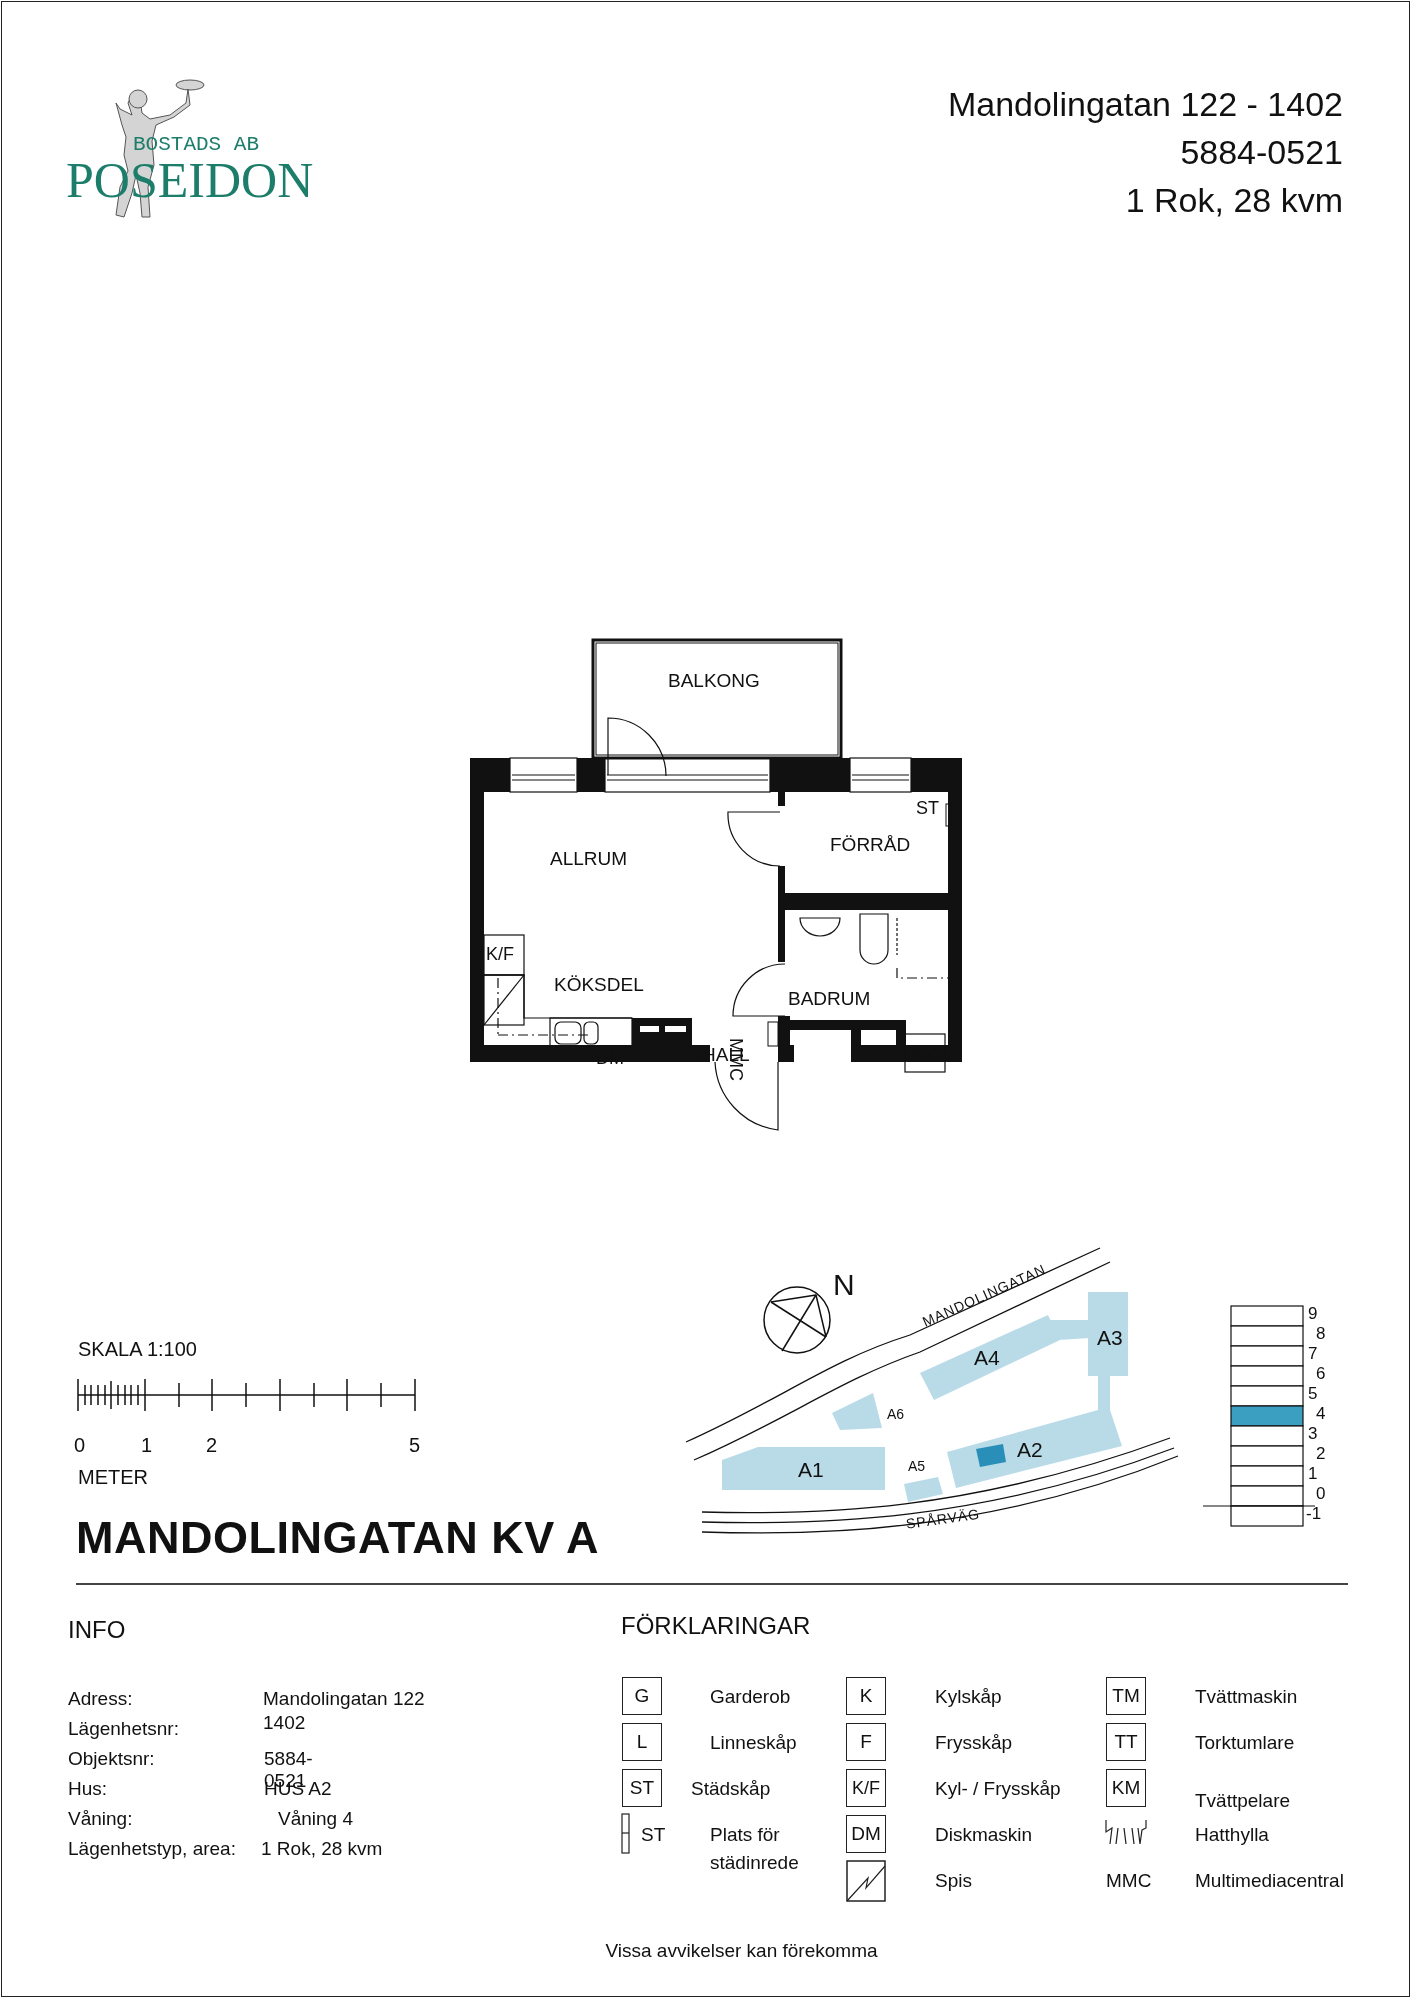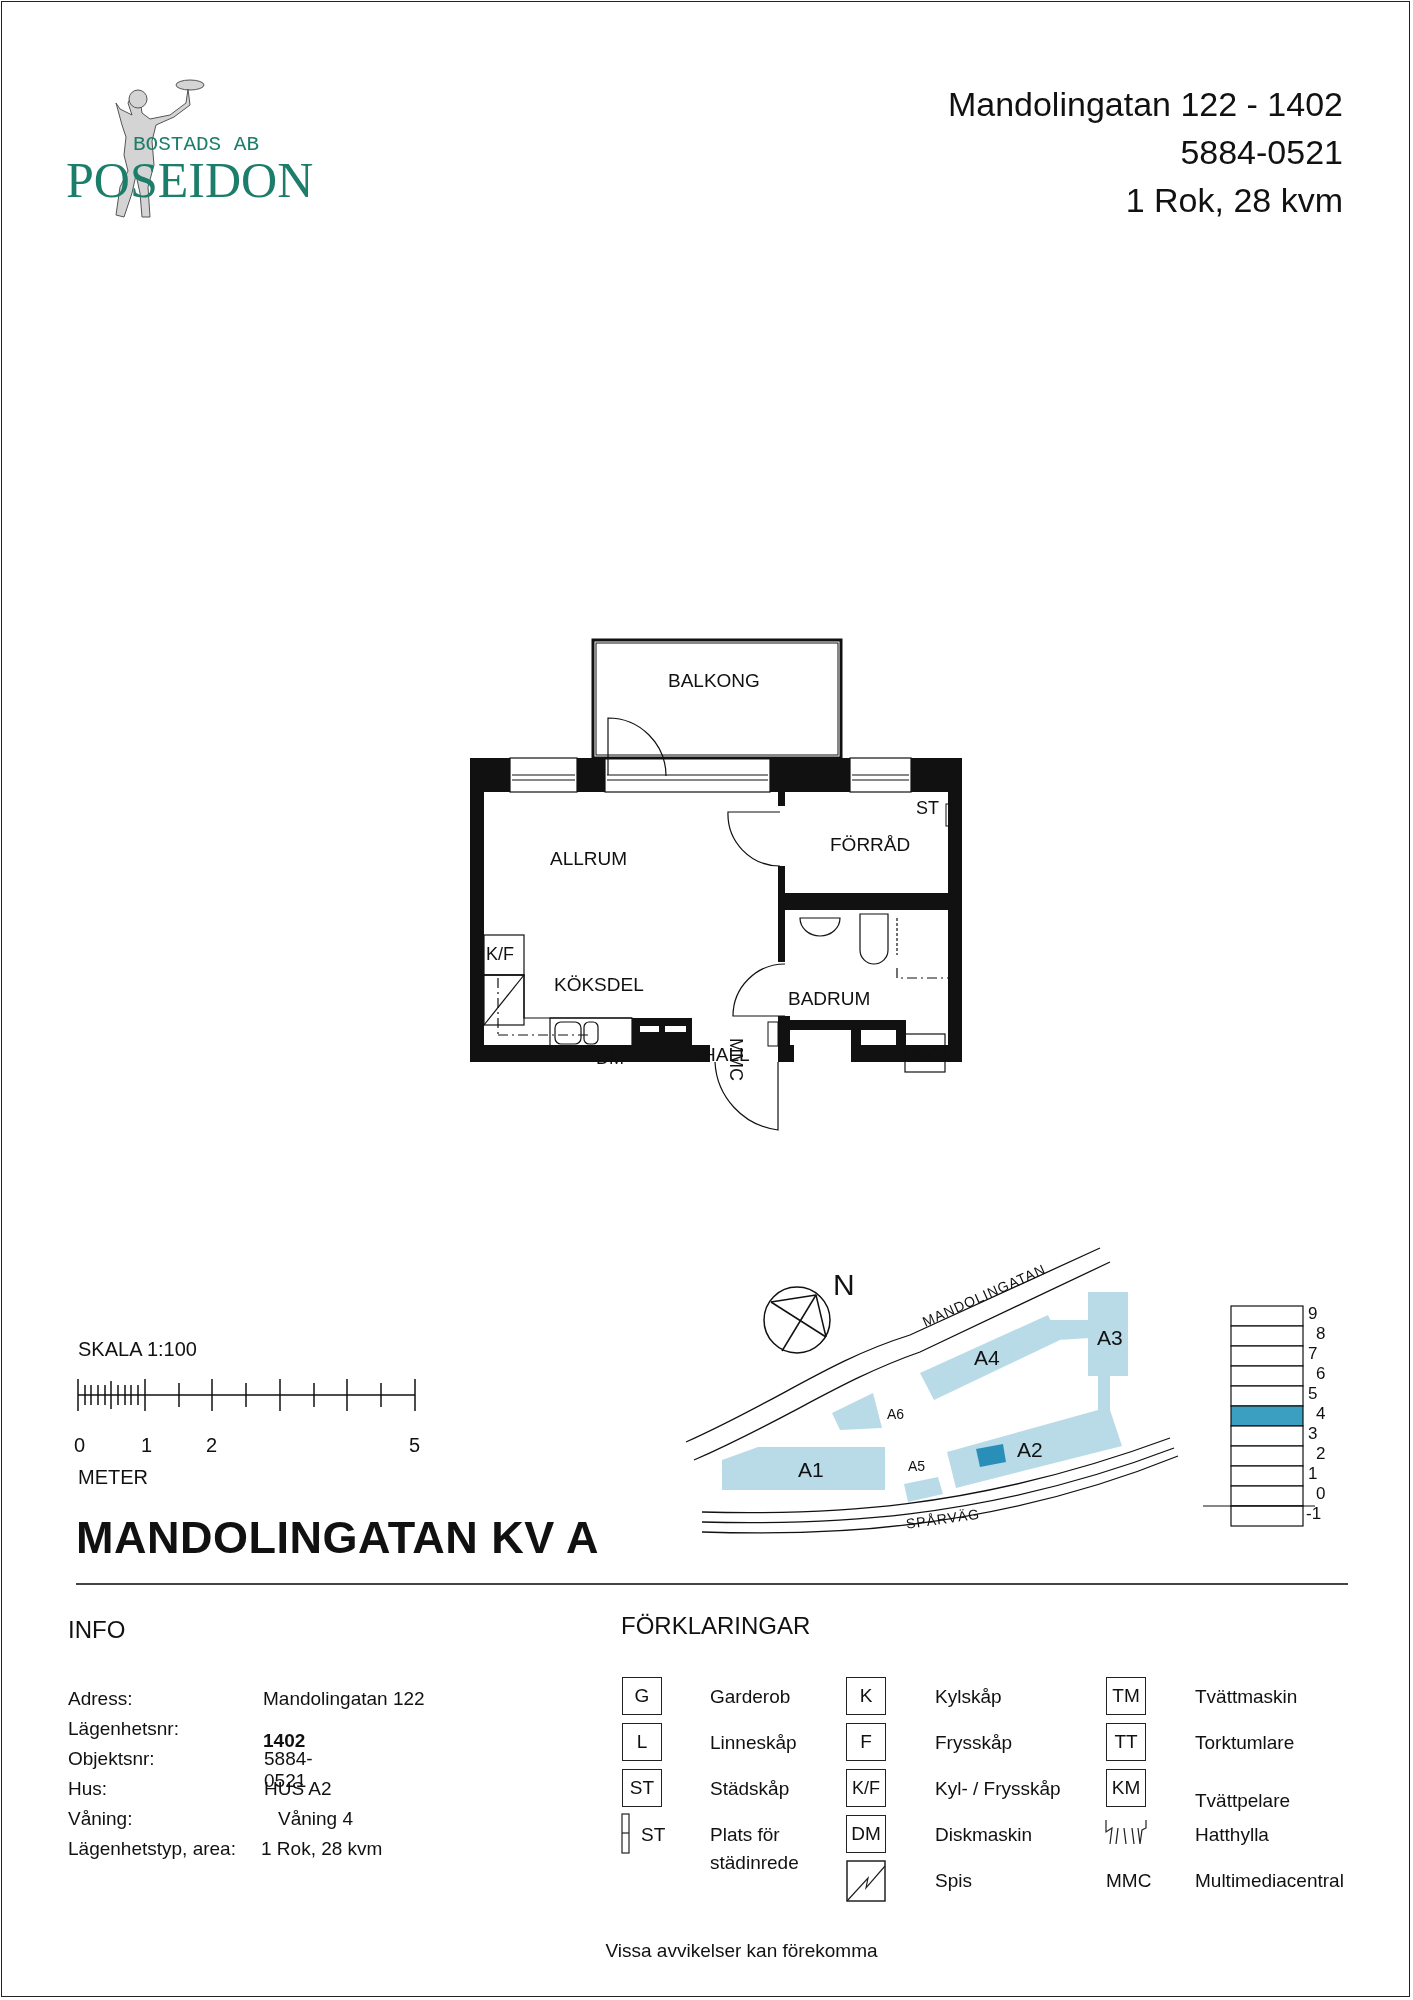--- a/index.html
+++ b/index.html
@@ -243,39 +243,39 @@
 </div>
 
 <div class="abs big-title">MANDOLINGATAN KV A</div>
 <div class="abs rule"></div>
 
 <div class="abs sec-title" style="left:68px;top:1616px;">INFO</div>
 <div class="abs" style="left:68px;top:1688px;">
   <div class="info-row abs" style="top:0;">Adress:</div>
   <div class="info-row abs" style="top:0;left:195px;white-space:nowrap;">Mandolingatan 122</div>
   <div class="info-row abs" style="top:30px;white-space:nowrap;">Lägenhetsnr:</div>
-  <div class="info-row abs" style="top:42px;left:195px;font-weight:bold;">1402</div>
+  <div class="info-row abs" style="top:24px;left:195px;">1402</div>
   <div class="info-row abs" style="top:60px;">Objektsnr:</div>
   <div class="info-row abs" style="top:60px;left:196px;">5884-0521</div>
   <div class="info-row abs" style="top:90px;">Hus:</div>
   <div class="info-row abs" style="top:90px;left:196px;white-space:nowrap;">HUS A2</div>
   <div class="info-row abs" style="top:120px;">Våning:</div>
   <div class="info-row abs" style="top:120px;left:195px;white-space:nowrap;margin-left:15px;">Våning 4</div>
   <div class="info-row abs" style="top:150px;white-space:nowrap;">Lägenhetstyp, area:</div>
   <div class="info-row abs" style="top:150px;left:193px;white-space:nowrap;">1 Rok, 28 kvm</div>
 </div>
 
 <div class="abs sec-title" style="left:621px;top:1612px;">FÖRKLARINGAR</div>
 
 <div class="abs leg-box" style="left:622px;top:1677px;">G</div>
 <div class="abs leg-label" style="left:710px;top:1686px;">Garderob</div>
 <div class="abs leg-box" style="left:622px;top:1723px;">L</div>
 <div class="abs leg-label" style="left:710px;top:1732px;">Linneskåp</div>
 <div class="abs leg-box" style="left:622px;top:1769px;">ST</div>
-<div class="abs leg-label" style="left:710px;top:1778px;">Städskåp</div>
+<div class="abs leg-label" style="left:691px;top:1778px;">Städskåp</div>
 <svg class="abs" style="left:621px;top:1813px;" width="10" height="42">
   <rect x="1" y="1" width="7" height="39" fill="none" stroke="#222" stroke-width="1.2"></rect>
   <line x1="1" y1="20" x2="8" y2="20" stroke="#222" stroke-width="1.2"></line>
 </svg>
 <div class="abs leg-label" style="left:641px;top:1824px;">ST</div>
 <div class="abs leg-label" style="left:710px;top:1824px;">Plats för</div>
 <div class="abs leg-label" style="left:710px;top:1852px;">städinrede</div>
 
 <div class="abs leg-box" style="left:846px;top:1677px;">K</div>
 <div class="abs leg-label" style="left:935px;top:1686px;">Kylskåp</div>

